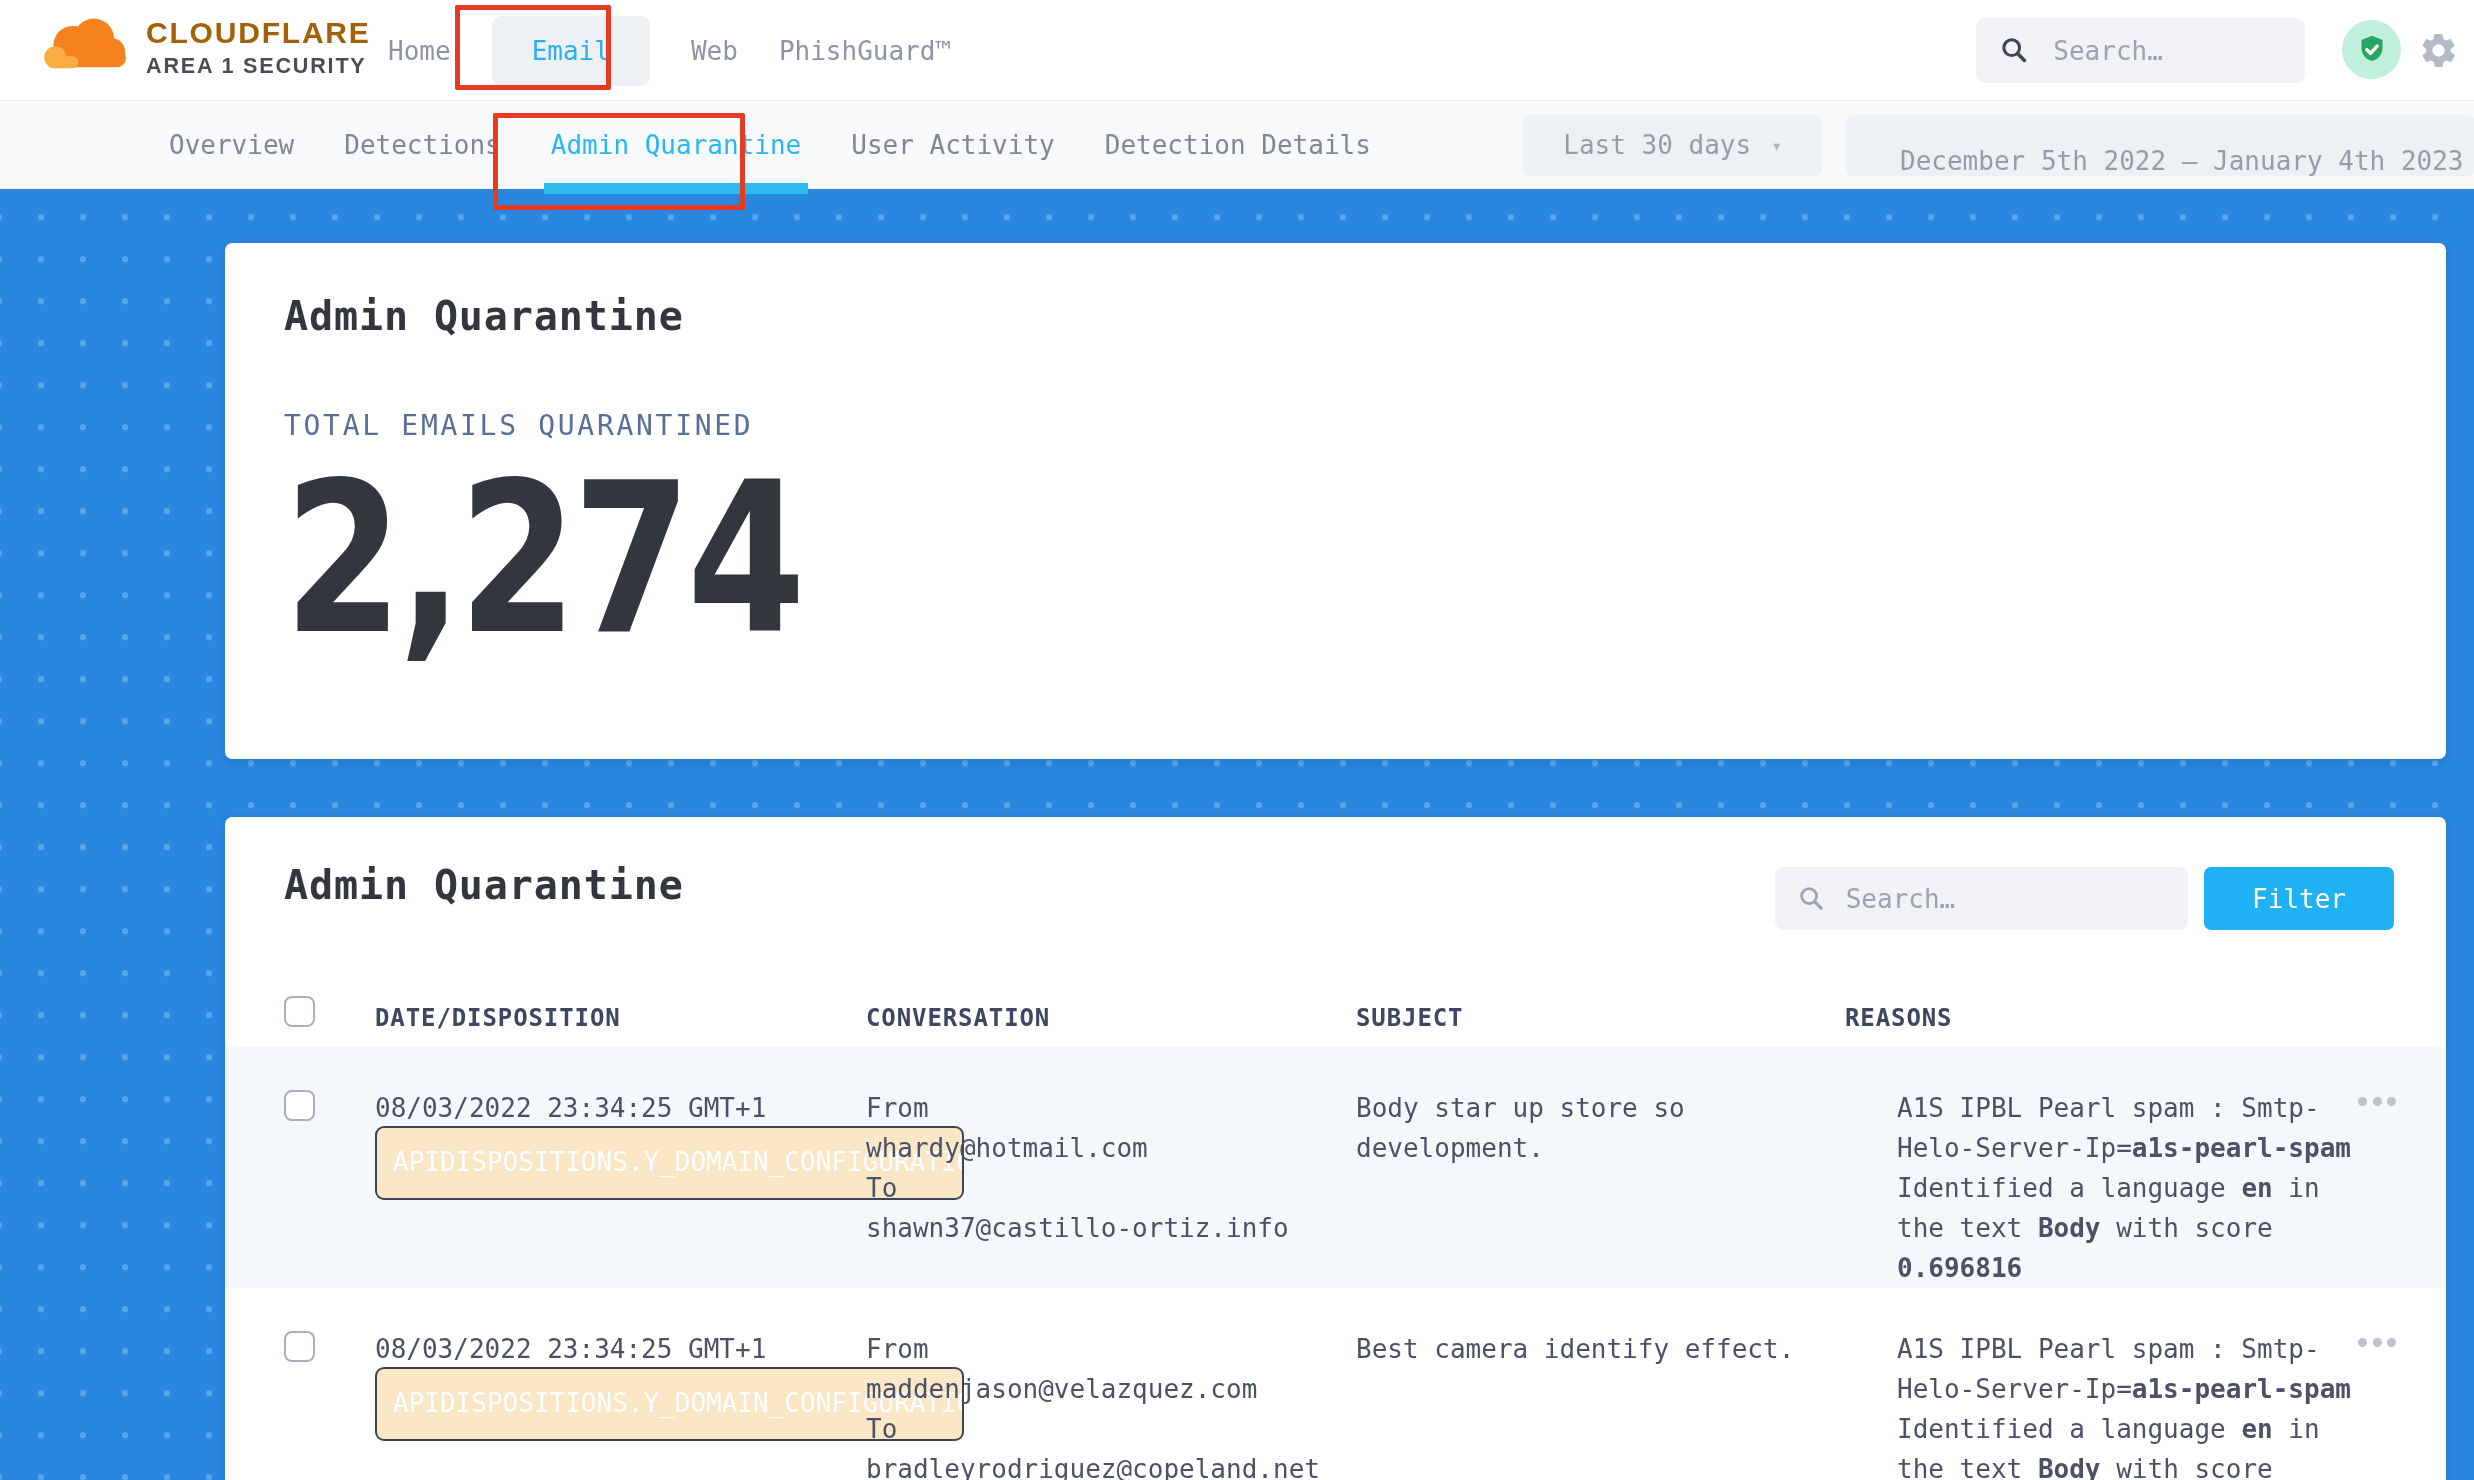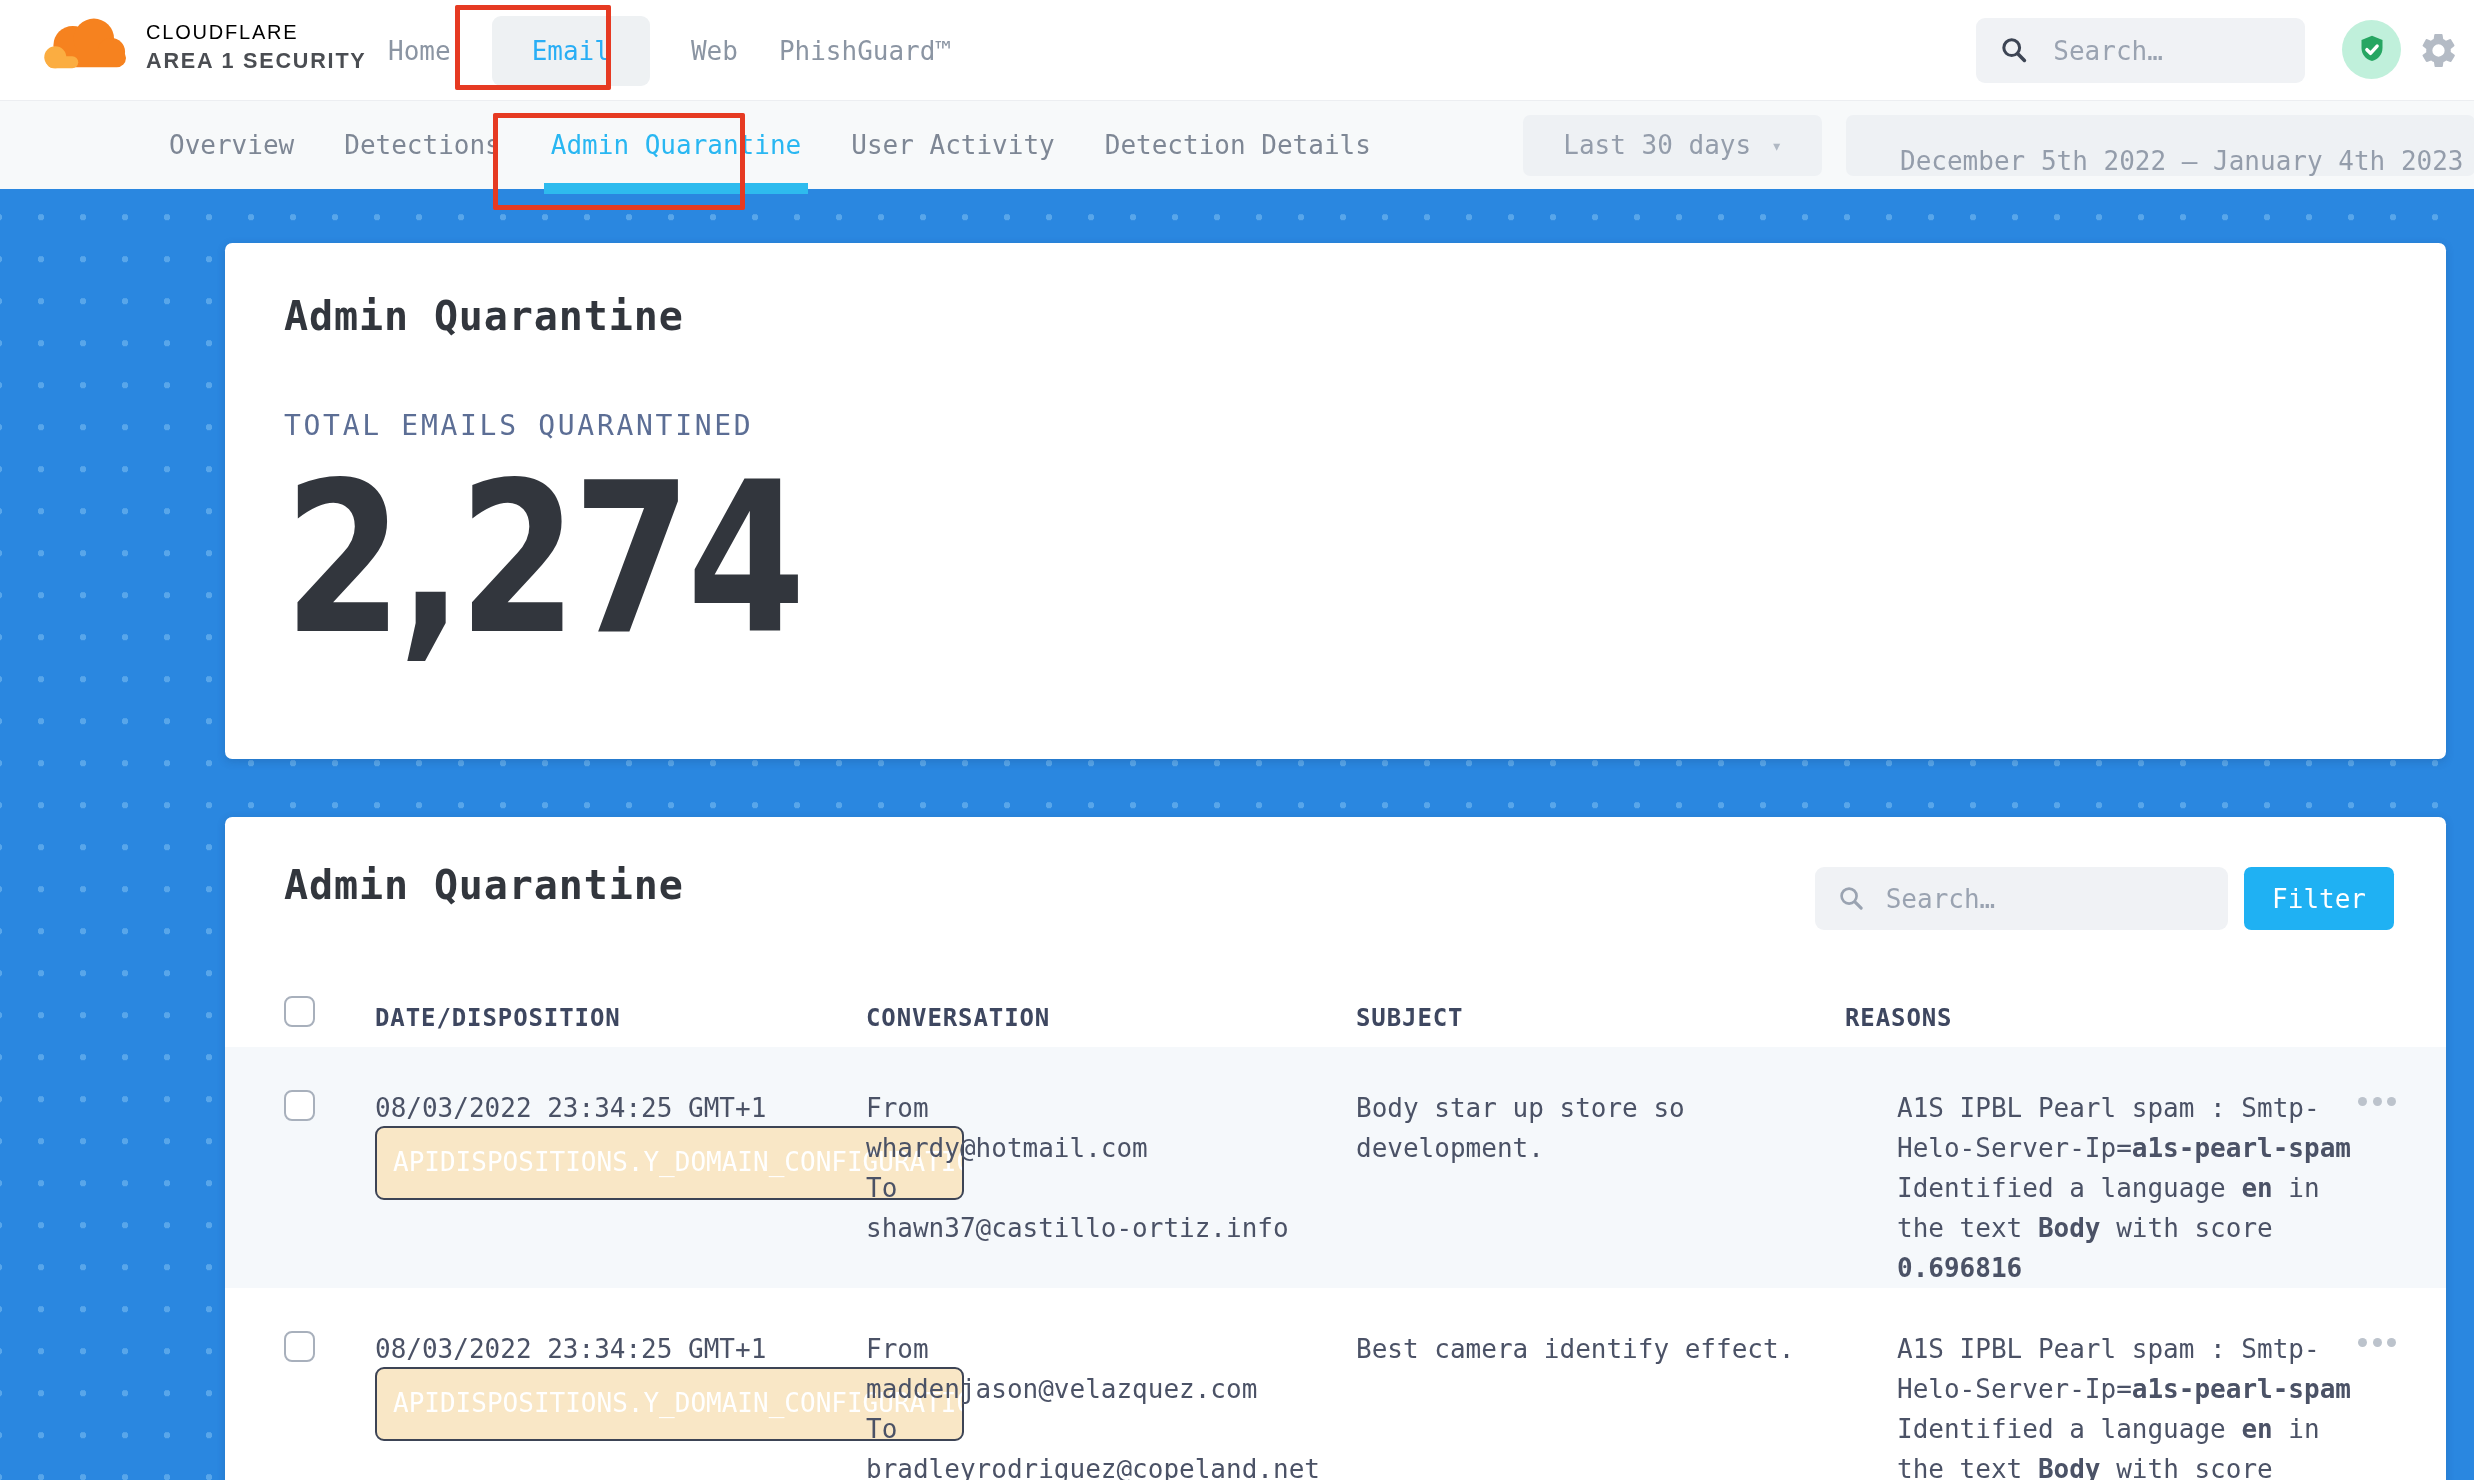--- a/index.html
+++ b/index.html
@@ -6,22 +6,22 @@
   html,body { width:2475px; height:1480px; overflow:hidden; background:#fff; }
   .page { position:relative; width:2475px; height:1480px; overflow:hidden;
           font-family:"DejaVu Sans Mono", monospace; color:#4b5266; }
 
   
   .topbar { position:absolute; top:0; left:0; width:100%; height:101px; background:#fff;
             border-bottom:0.9px solid #eceef1; z-index:30; }
   .brand { position:absolute; left:36px; top:12.6px; display:flex; align-items:center; cursor:pointer; }
   .brand svg { width:101px; height:70px; }
   .brand-text { margin-left:9px; }
-  .brand-name { font-family:"Liberation Sans", sans-serif; font-weight:normal; font-size:20px;
-                letter-spacing:1.8px; color:#000000; }
+  .brand-name { font-family:"Liberation Sans", sans-serif; font-weight:bold; font-size:30px;
+                letter-spacing:1.8px; color:#a16207; }
   .brand-sub { font-family:"Liberation Sans", sans-serif; font-weight:bold; font-size:21.6px;
                letter-spacing:1.8px; color:#4a4d52; margin-top:3.6px; }
   .mainnav { position:absolute; left:388px; top:0; height:101px; display:flex; align-items:center; gap:41px; }
   .mainnav .navitem { font-size:26px; color:#8b95a3; cursor:pointer; white-space:nowrap; }
   .mainnav .navpill { background:#eef1f3; border-radius:9px; padding:20px 40px; color:#29aef5; }
   .topsearch { position:absolute; left:1976px; top:18px; width:329px; height:65px; background:#f0f2f5;
                border-radius:9px; display:flex; align-items:center; padding:0 23.4px; }
   .topsearch svg { width:30.5px; height:30.5px; margin-right:23.4px; }
   .topsearch input { border:none; outline:none; background:transparent; font-family:inherit;
                      font-size:26px; color:#4b5266; width:216px; }
@@ -66,21 +66,21 @@
   
   .card2 .card-title { margin-left:59px; }
   .card2-tools { position:absolute; top:50px; right:52px; display:flex; gap:16px; }
   .cardsearch { width:413px; height:63px; background:#f0f2f5; border-radius:9px; display:flex;
                 align-items:center; padding:0 21.6px; }
   .cardsearch svg { width:29px; height:29px; margin-right:20px; }
   .cardsearch input { border:none; outline:none; background:transparent; font-family:inherit;
                       font-size:26px; color:#4b5266; width:296px; }
   .cardsearch input::placeholder { color:#9aa3b1; }
   .filterbtn { height:63px; background:#1fb1f3; border:none; border-radius:7.2px; color:#fff;
-               font-family:inherit; font-size:26px; padding:0 28px; cursor:pointer; }
+               font-family:inherit; font-size:26px; padding:0 48px; cursor:pointer; }
 
   
   .thead { position:relative; margin-top:83px; height:56px; }
   .thead .col { position:absolute; top:12.6px; font-size:24px; font-weight:bold; color:#3e4760;
                 letter-spacing:0.9px; }
   .checkbox { position:absolute; left:59px; width:31px; height:31px; border:2.7px solid #a8b0bc;
               border-radius:8px; background:#fff; cursor:pointer; }
   .thead .checkbox { top:5.4px; }
   .col-date { left:150px; } .col-conv { left:641px; } .col-subj { left:1131px; } .col-reas { left:1620px; }
 

